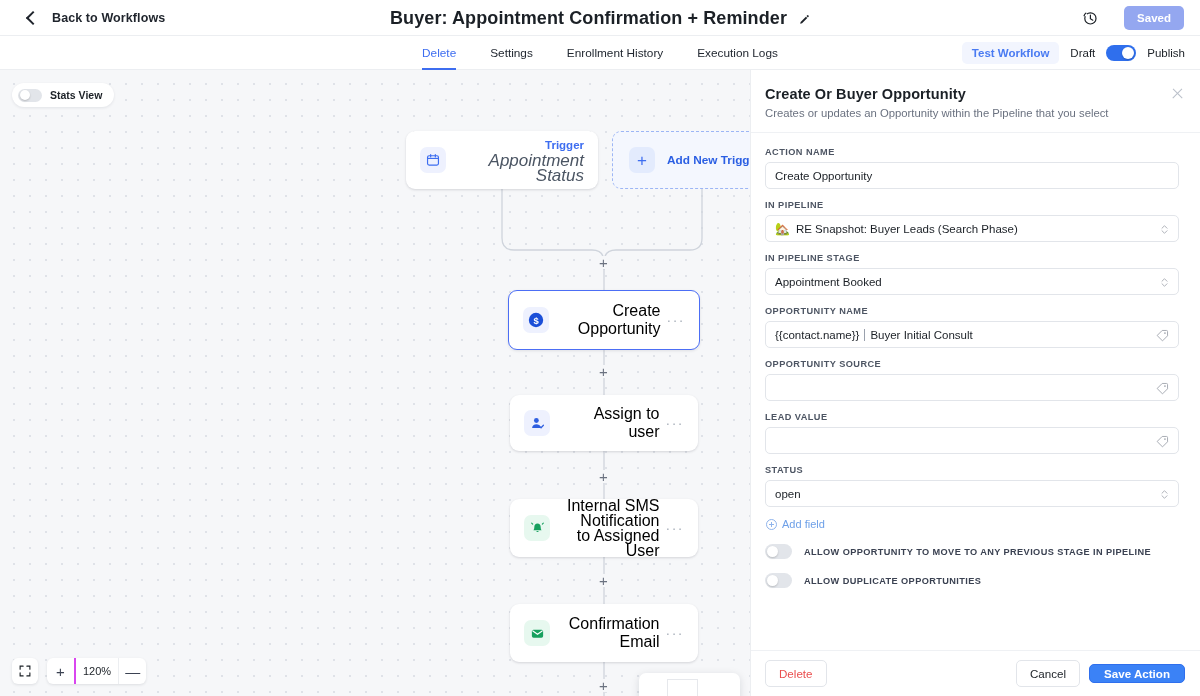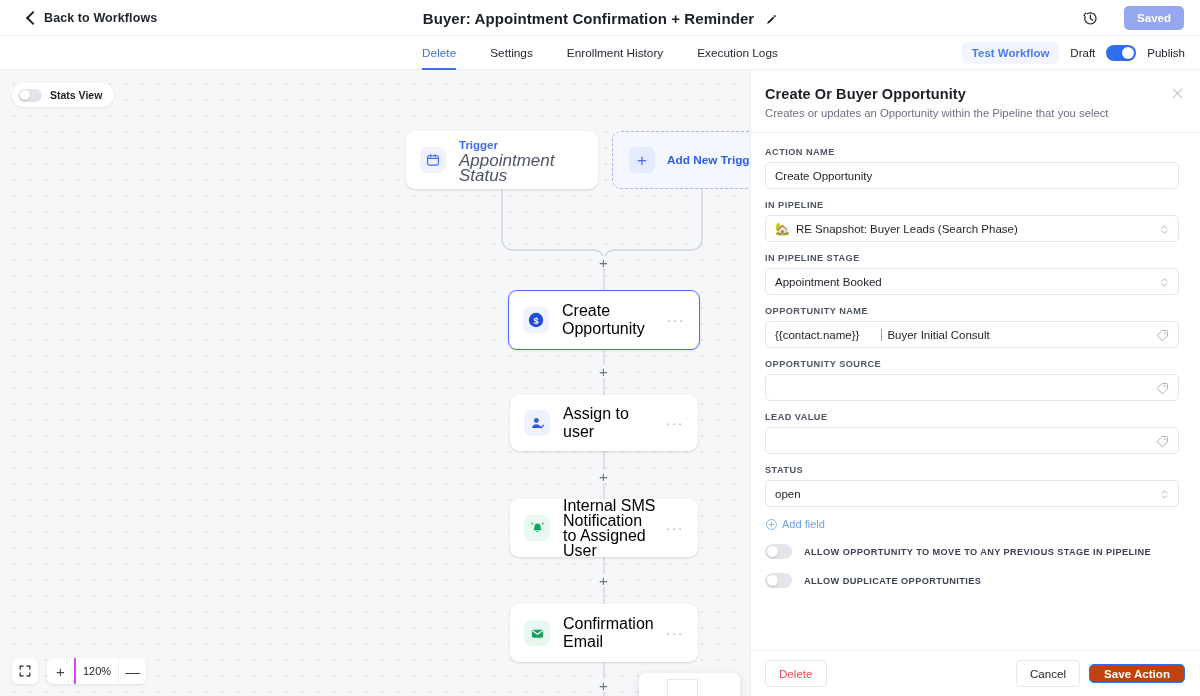--- a/index.html
+++ b/index.html
@@ -11,37 +11,37 @@
     -webkit-font-smoothing: antialiased;
   }
 
   
   .topbar {
     position: absolute; top: 0; left: 0; width: 1200px; height: 36px;
     background: #fff; border-bottom: 1px solid #eceef1;
     display: flex; align-items: center;
   }
   .back-link {
-    display: flex; align-items: center; gap: 8px;
+    display: flex; align-items: center; gap: 16px;
     margin-left: 25px; cursor: pointer;
   }
   .back-chevron { width: 11px; height: 11px; position: relative; }
   .back-chevron:before {
     content:""; position:absolute; left:3px; top:1px;
     width: 8px; height: 8px;
     border-left: 2px solid #1f242c; border-bottom: 2px solid #1f242c;
     transform: rotate(45deg);
   }
   .back-label { font-size: 12.5px; font-weight: 700; color: #1f242c; letter-spacing: .1px;}
   .wf-title-wrap {
     position: absolute; left: 0; right: 0; top: 0; height: 36px;
     display: flex; align-items: center; justify-content: center; gap: 11px;
     pointer-events: none;
   }
-  .wf-title { font-size: 15px; font-weight: 700; color: #1b2026; letter-spacing: .1px; }
+  .wf-title { font-size: 18px; font-weight: 700; color: #1b2026; letter-spacing: .1px; }
   .pencil-icon { width: 12px; height: 12px; pointer-events: auto; cursor: pointer; }
   .topbar-right {
     margin-left: auto; display: flex; align-items: center; gap: 26px; margin-right: 16px;
   }
   .clock-icon { width: 16px; height: 16px; cursor: pointer; }
   .saved-btn {
     background: #94a7f0; color: #fff; border: none; border-radius: 5px;
     font-size: 11.5px; font-weight: 600; padding: 6px 13px; cursor: pointer;
     font-family: inherit;
   }
@@ -109,21 +109,21 @@
     box-shadow: 0 1px 3px rgba(16,24,40,.10), 0 1px 2px rgba(16,24,40,.05);
     display: flex; align-items: center; padding: 0 14px; cursor: pointer;
   }
   .node.selected { border: 1.5px solid #4c6ef5; box-shadow: 0 1px 3px rgba(16,24,40,.10); }
   .node-icon {
     width: 26px; height: 26px; border-radius: 7px; flex: none;
     display: flex; align-items: center; justify-content: center; margin-right: 13px;
   }
   .ic-blue { background: #eef1fe; }
   .ic-green { background: #e7f8ef; }
-  .node-text { flex: 1; min-width: 0; }
+  .node-text { flex: 1; min-width: 0; text-align: right; }
   .node-title { font-size: 11.5px; color: #3b4252; line-height: 15px; }
   .node-title.accent { color: #3d6df0; font-weight: 700; }
   .node-sub { font-size: 17px; color: #4b5563; line-height: 15px; font-style: italic; }
   .node-dots { color: #a9b0bb; font-size: 14px; letter-spacing: 1.5px; line-height: 8px; margin-left:6px; }
 
   .trigger-node { left: 406px; top: 61px; width: 192px; height: 58px; }
   .add-trigger {
     position: absolute; left: 612px; top: 61px; width: 180px; height: 58px;
     border: 1.5px dashed #9db6f5; border-radius: 9px; background: #f4f7fe;
     display: flex; align-items: center; padding: 0 16px; cursor: pointer;
@@ -199,21 +199,21 @@
   .field { margin-bottom: 11px; }
   .flabel {
     font-size: 9.2px; font-weight: 700; color: #4d5563; letter-spacing: .45px;
     text-transform: uppercase; margin-bottom: 5px; display:block;
   }
   .finput {
     height: 27px; border: 1px solid #e2e5ea; border-radius: 5px; background: #fff;
     display: flex; align-items: center; padding: 0 9px; position: relative;
   }
   .fval { font-size: 11.5px; color: #1b2026; flex: 1; white-space: nowrap; overflow: hidden; }
-  .fval .pill { border-right: 1.2px solid #9aa1ad; padding-right: 22px; margin-right: 5px; }
+  .fval .pill { border-right: 1.2px solid #9aa1ad; padding-right: 5px; margin-right: 5px; }
   .femoji { margin-right: 6px; font-size: 12px; }
   .stepper { width: 9px; height: 13px; flex: none; opacity: .55; }
   .tagicon { width: 13px; height: 13px; flex: none; opacity: .6; }
 
   .add-field {
     display: flex; align-items: center; gap: 5px; color: #6ea0e8;
     font-size: 11px; margin: 2px 0 14px 1px; cursor: pointer;
   }
   .add-circle {
     width: 11px; height: 11px; border: 1px solid #8fb4ec; border-radius: 50%;
@@ -235,21 +235,21 @@
   .panel-foot {
     height: 46px; border-top: 1px solid #eff1f4; display: flex; align-items: center;
     padding: 0 15px 0 14px;
   }
   .btn {
     border-radius: 5px; font-size: 11.6px; font-family: inherit; cursor: pointer;
     padding: 6px 13px; border: 1px solid #e2e5ea; background: #fff;
   }
   .btn-delete { color: #ea4d4d; }
   .btn-cancel { color: #1b2026; margin-left: auto; }
-  .btn-save { background: #c2410c; border-color: #2f6fed; color: #fff; font-weight: 600; margin-left: 9px; padding: 2px 14px; }
+  .btn-save { background: #3b82f6; border-color: #2f6fed; color: #fff; font-weight: 600; margin-left: 9px; padding: 2px 14px; }
 </style>
 </head>
 <body>
 
 <div class="topbar">
   <div class="back-link">
     <span class="back-chevron"></span>
     <span class="back-label">Back to Workflows</span>
   </div>
 

